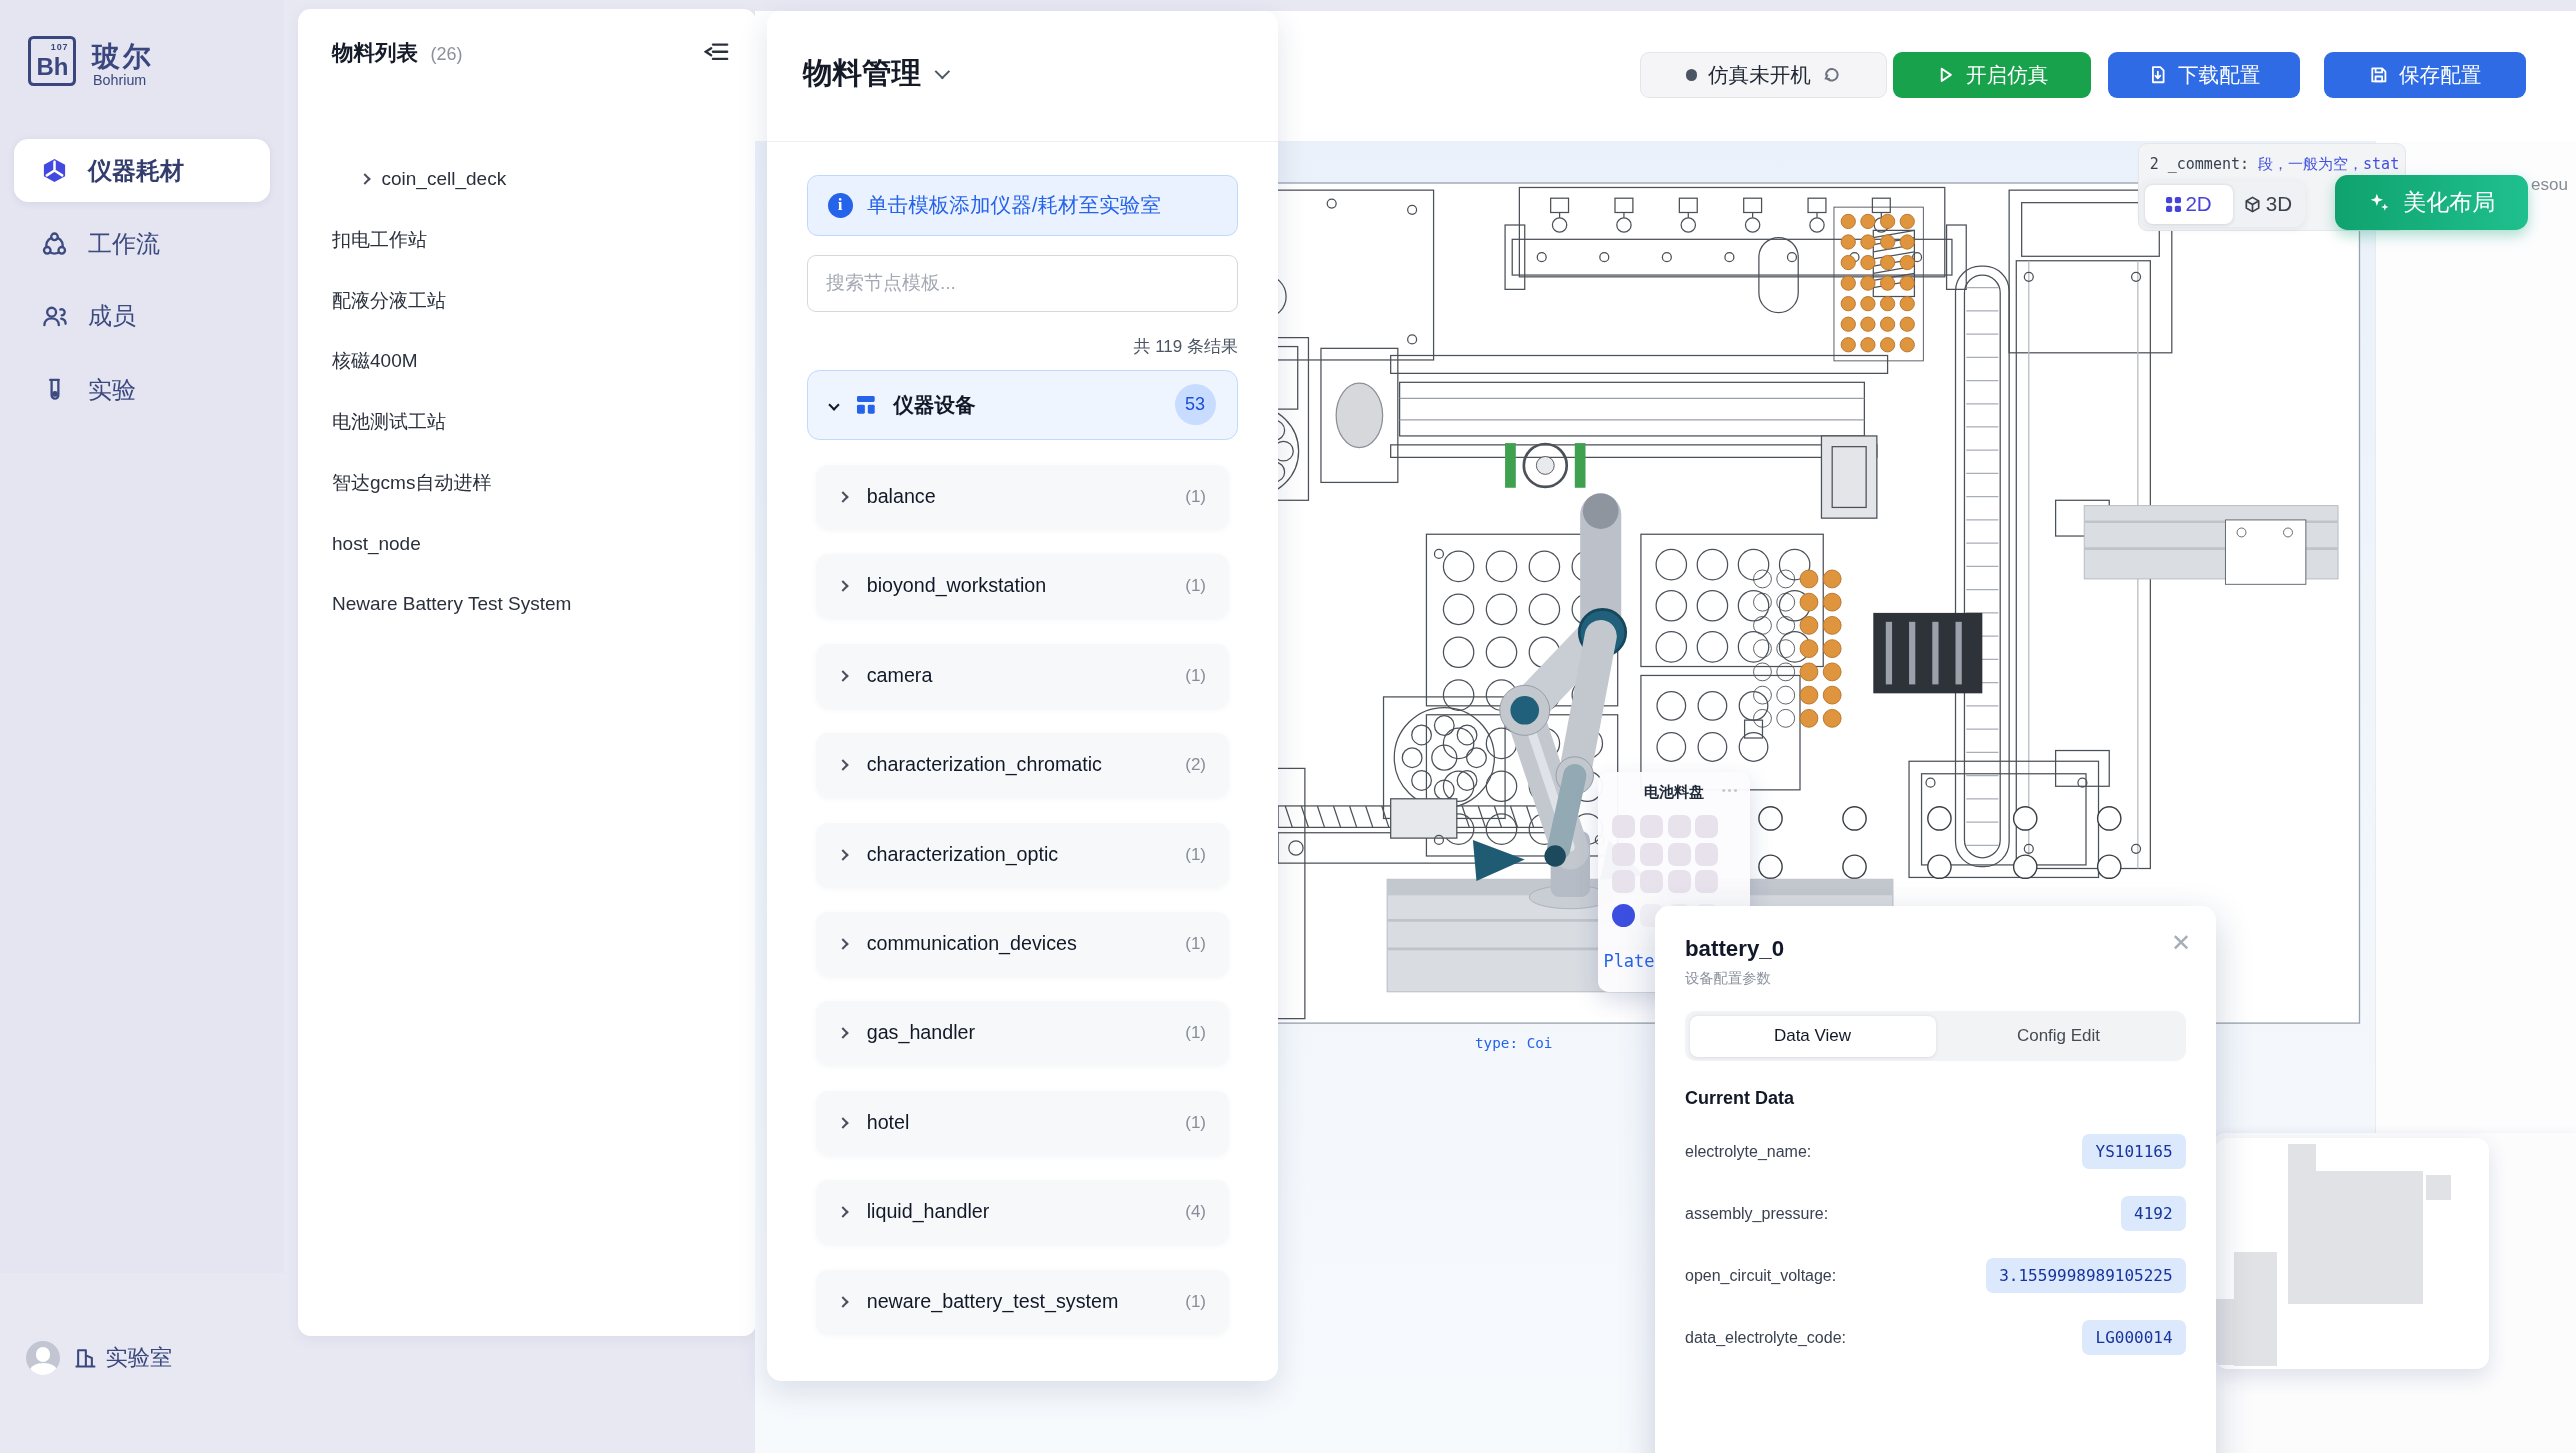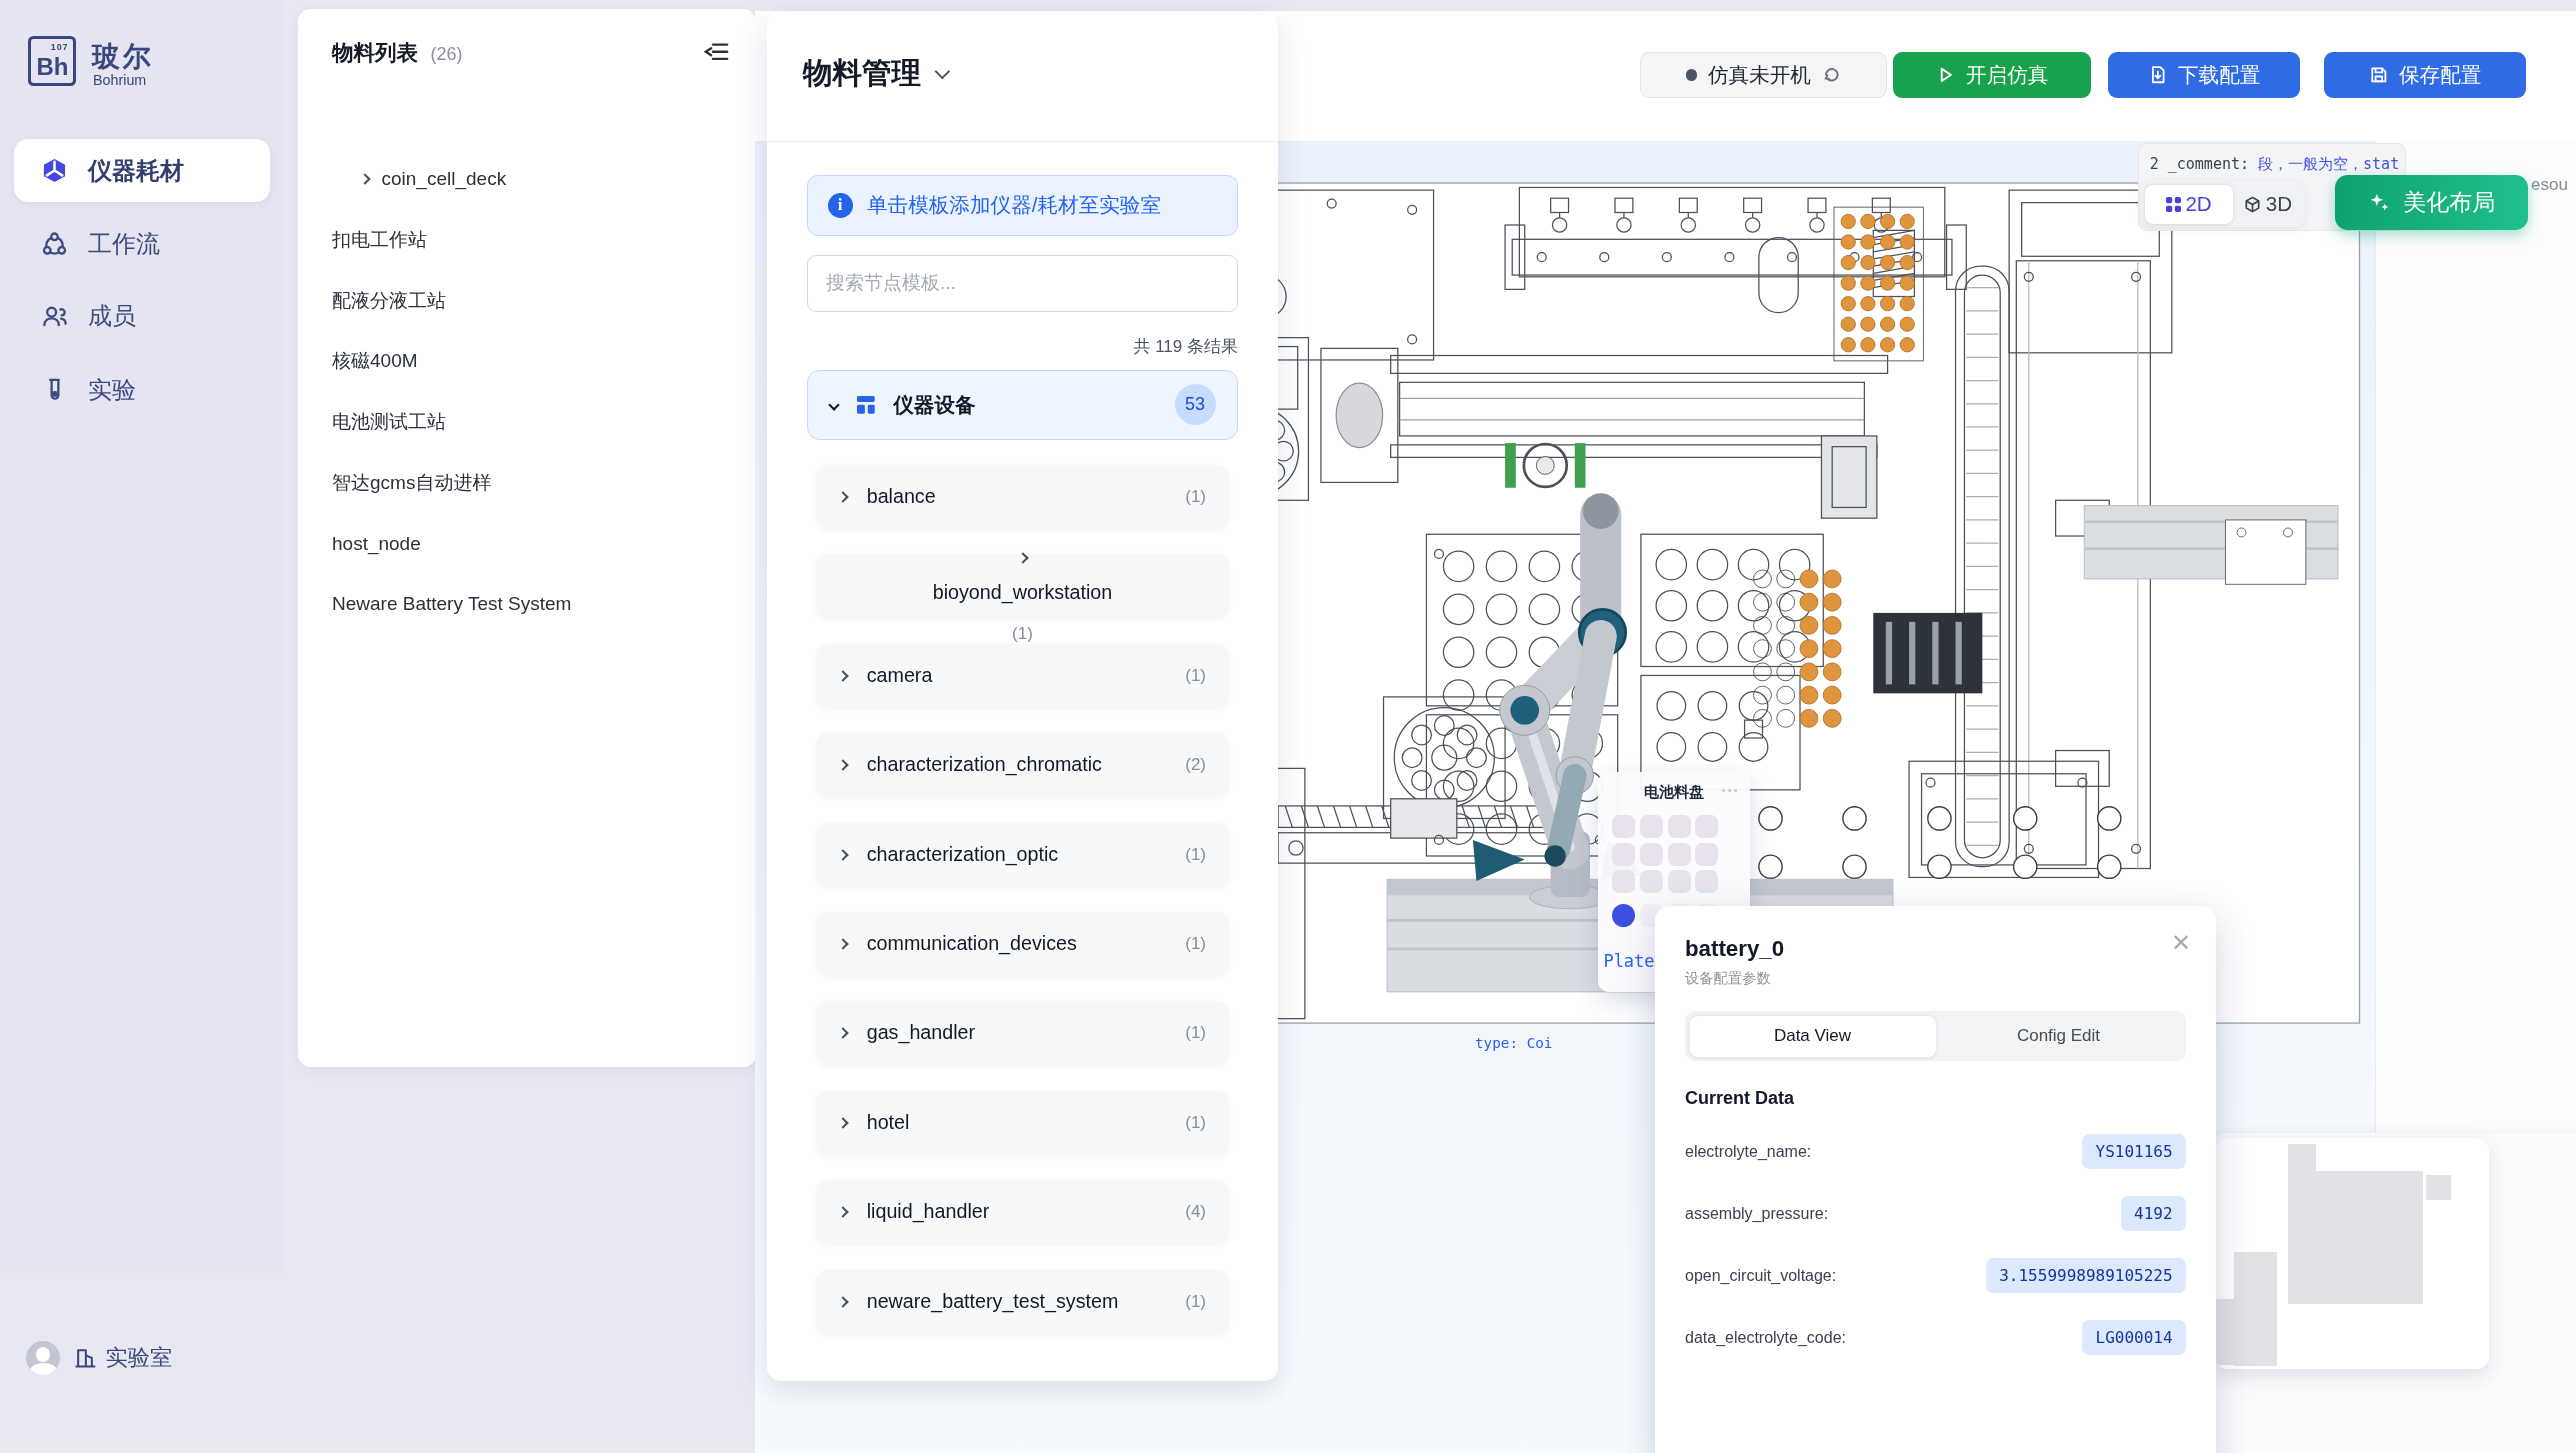--- a/index.html
+++ b/index.html
@@ -18,21 +18,21 @@
               color:#3D4A80; font-size:24px; border-radius:14.3px; cursor:pointer; }
   .nav-item.active { height:63px; background:#FFFFFF; font-weight:bold; color:#333D6E; box-shadow:0 1.8px 7.2px rgba(60,70,130,.08); }
   .nav-icon { width:27px; height:27px; flex:0 0 27px; }
   .side-foot { left:26px; top:1341px; display:flex; align-items:center; gap:12.5px; }
   .avatar { width:34px; height:34px; border-radius:50%; background:#C2C6D2; overflow:hidden; position:relative; }
   .avatar:before { content:""; position:absolute; left:9.8px; top:6.3px; width:14.3px; height:14.3px; border-radius:50%; background:#FFF; }
   .avatar:after { content:""; position:absolute; left:3.6px; top:22.3px; width:27px; height:16px; border-radius:50%; background:#FFF; }
   .foot-label { display:flex; align-items:center; gap:9px; color:#3A477E; font-size:22.3px; }
 
   
-  .mat-panel { left:298px; top:9px; width:458px; height:1058px; background:#FFF; border-radius:12.5px; box-shadow:0 3.6px 14.3px rgba(50,60,110,.06); }
+  .mat-panel { left:298px; top:9px; width:458px; height:1327px; background:#FFF; border-radius:12.5px; box-shadow:0 3.6px 14.3px rgba(50,60,110,.06); }
   .mat-head { position:absolute; left:34px; top:29px; display:flex; align-items:baseline; gap:12.5px; }
   .mat-title { font-size:21.5px; font-weight:bold; color:#151B28; }
   .mat-count { font-size:18px; color:#8A919C; }
   .mat-collapse { position:absolute; right:27px; top:32px; width:25px; height:21.5px; cursor:pointer; }
   .mat-item { position:absolute; left:34px; height:36px; display:flex; align-items:center; gap:12.5px; font-size:19px; color:#2A303C; cursor:pointer; width:393px; }
   .chev { width:8px; height:8px; border-right:2.3px solid #49505C; border-bottom:2.3px solid #49505C; transform:rotate(-45deg); flex:0 0 8px; }
 
   
   .main-header { left:755px; top:10.7px; width:1821px; height:130px; background:#FFF; z-index:4; }
   .page-title-row { position:absolute; left:47px; top:43px; display:flex; align-items:center; gap:16px; }
@@ -715,21 +715,21 @@
     </svg>
     <span class="cat-label">仪器设备</span>
     <span class="badge">53</span>
   </div>
   <div id="tpl-items">
       <div class="titem" style="top: 454px;">
         <span class="chev"></span>
         <span class="lbl">balance</span>
         <span class="cnt">(1)</span>
       </div>
-      <div class="titem" style="top: 543px; flex-direction: column;">
+      <div class="titem" style="top: 543px;">
         <span class="chev"></span>
         <span class="lbl">bioyond_workstation</span>
         <span class="cnt">(1)</span>
       </div>
       <div class="titem" style="top: 633px;">
         <span class="chev"></span>
         <span class="lbl">camera</span>
         <span class="cnt">(1)</span>
       </div>
       <div class="titem" style="top: 722px;">

